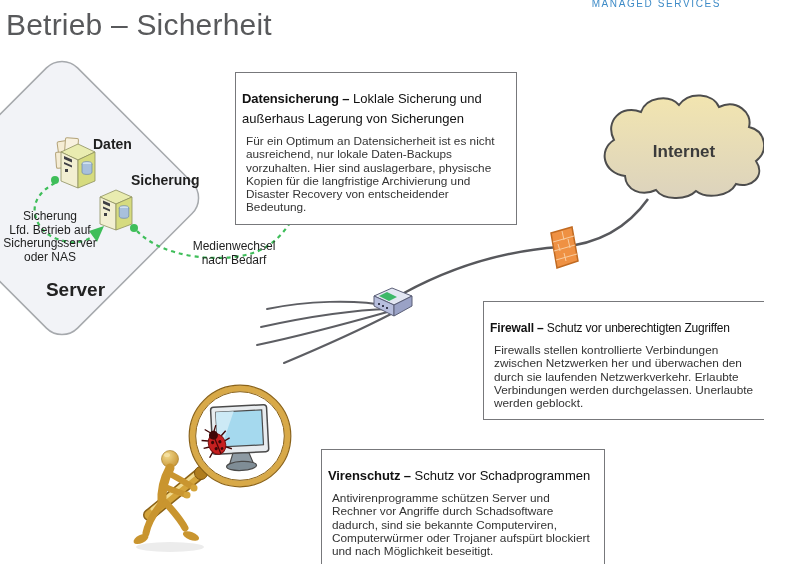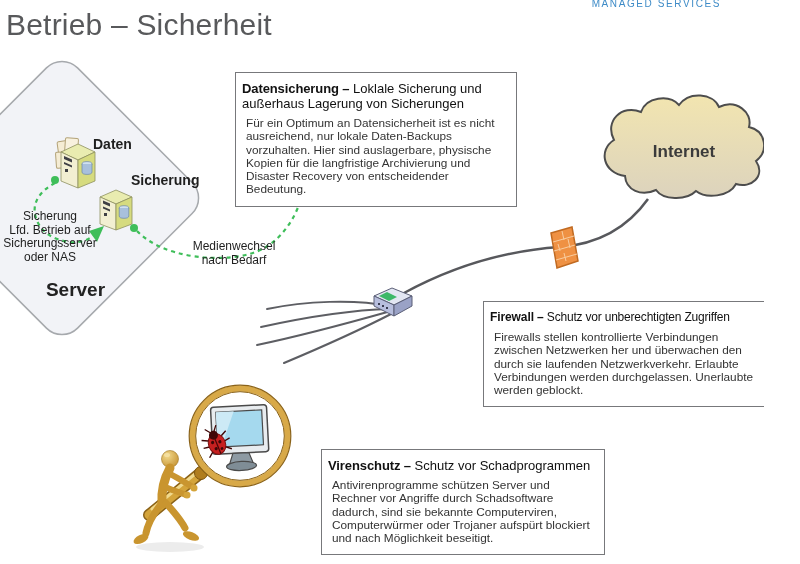--- a/index.html
+++ b/index.html
@@ -11,21 +11,21 @@
   #logo .brand{font-size:45px;font-weight:bold;color:#4fa2dd;line-height:48px;letter-spacing:-2px;}
   #logo .tagline{font-size:10px;font-weight:normal;color:#3e8bc7;letter-spacing:1.6px;margin-top:-2px;}
   .minilabel{font-size:14px;font-weight:bold;color:#1f1f1f;}
   #server-label{left:28px;top:279px;width:95px;text-align:center;font-size:19px;font-weight:bold;color:#222;}
   .annot{font-size:12px;line-height:13.5px;color:#1e1e1e;text-align:center;}
   .annot span{display:block;}
   #backup-annotation{left:0;top:210px;width:100px;}
   #media-annotation{left:186px;top:240px;width:96px;}
   #internet-label{left:638px;top:142px;width:92px;text-align:center;font-size:17px;font-weight:bold;color:#3b3b3b;}
   .infobox{background:#fff;border:1px solid #77787b;padding:4px 6px 5px 6px;}
-  .infobox .t{font-size:13px;line-height:15px;color:#111;margin:4px 0 6px 0;}
+  .infobox .t{font-size:13px;line-height:20px;color:#111;margin:12px 0 6px 0;}
   .infobox .t b{letter-spacing:-0.1px;}
   .infobox .b{font-size:11.8px;line-height:13.3px;color:#333;margin:4px;}
   #box-datensicherung{left:235px;top:72px;width:268px;}
   #box-firewall{left:483px;top:301px;width:272px;}
   #box-firewall .t{white-space:nowrap;font-size:12px;letter-spacing:-0.2px;}
   #box-virenschutz{left:321px;top:449px;width:270px;}
   #diagram-svg{position:absolute;left:0;top:0;z-index:0;}
   .txt-layer{z-index:2;}
 </style>
 </head>

